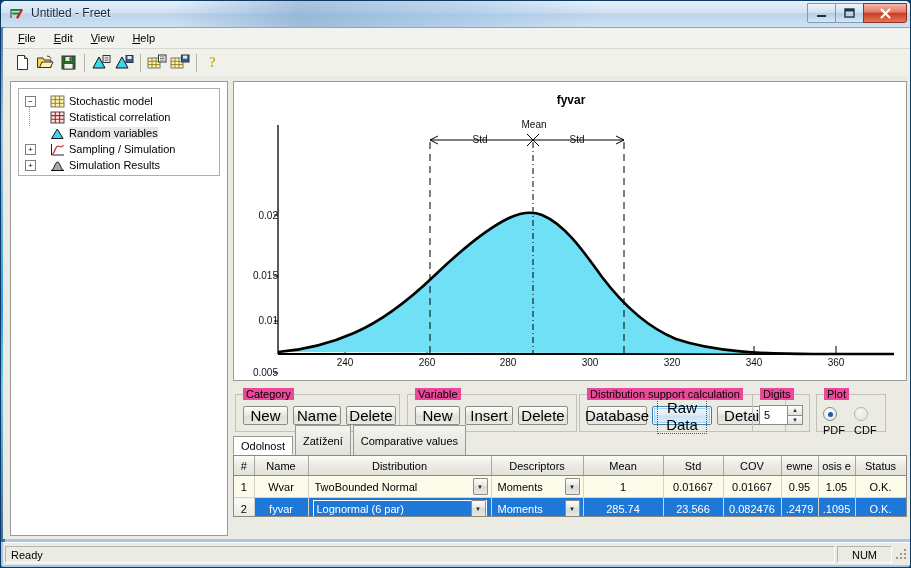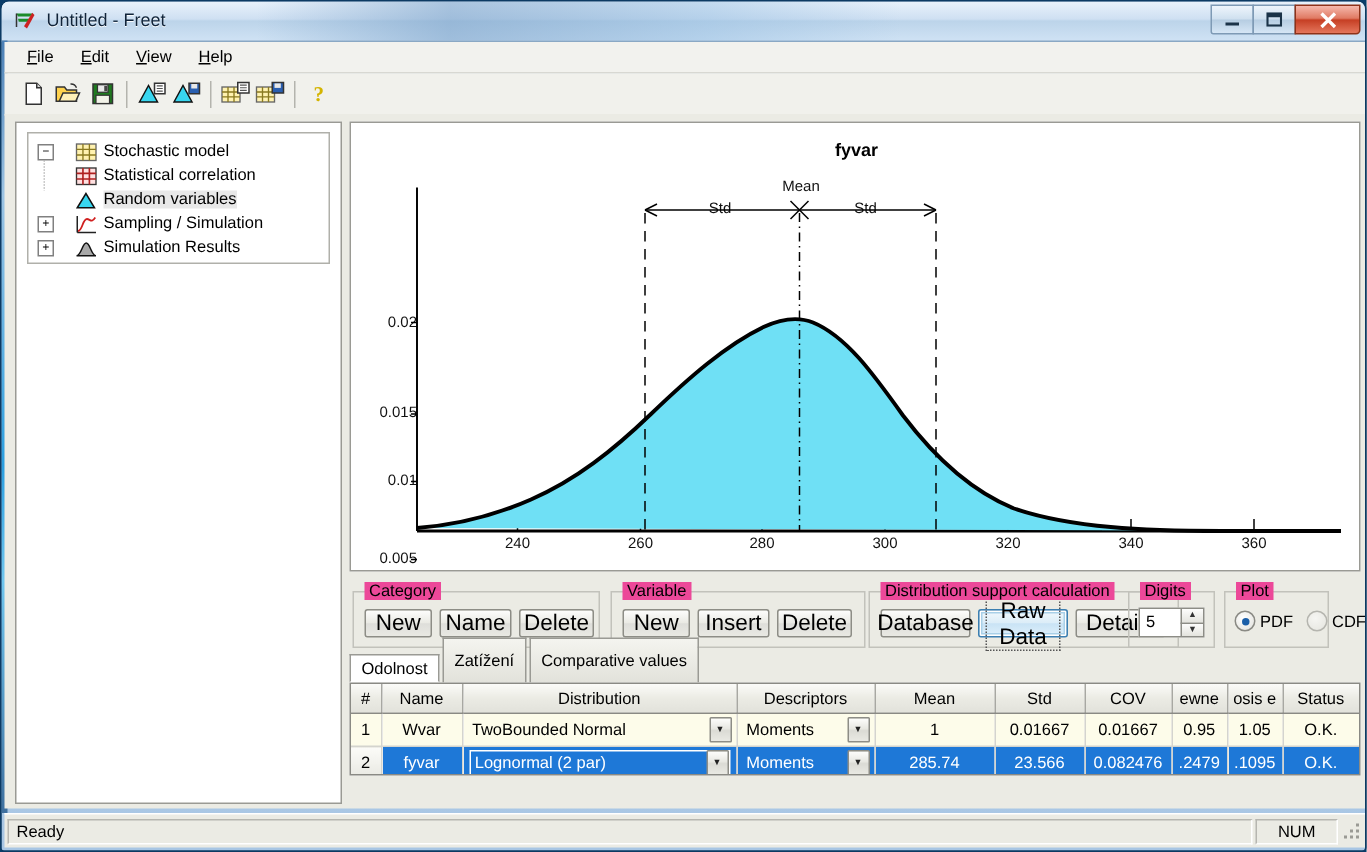--- a/index.html
+++ b/index.html
@@ -154,21 +154,21 @@
   .spin-arrows{
     position:absolute;right:0;top:0;width:15px;height:18px;
     display:flex;flex-direction:column;
   }
   .sa{
     flex:1;border-left:1px solid #8d8d86;
     background:linear-gradient(180deg,#fdfdfc 0%,#e4e4de 100%);
     display:flex;align-items:center;justify-content:center;font-size:6px;color:#333;
   }
   .sa.top{border-bottom:1px solid #8d8d86;}
-  .radio-row{display:flex;align-items:flex-end;gap:3px;font-size:11px;}
+  .radio-row{display:flex;align-items:flex-start;gap:3px;font-size:11px;flex-direction:column;}
   .radio{
     width:12px;height:12px;border-radius:50%;
     border:1px solid #8a8a84;
     background:radial-gradient(circle at 40% 35%,#fff 0%,#e8e8e4 75%);
     display:inline-flex;align-items:center;justify-content:center;flex:none;
   }
   .radio.on:after{content:"";width:5px;height:5px;border-radius:50%;background:#1a5ea8;}
   .radio.off{opacity:.55;}
   
   .tabs{position:absolute;left:0;top:355px;height:19px;display:flex;align-items:flex-end;}
@@ -590,21 +590,21 @@
             <td>0.95</td>
             <td>1.05</td>
             <td class="status">O.K.</td>
           </tr>
           <tr class="sel">
             <td class="idx">2</td>
             <td>fyvar</td>
             <td class="editcell">
               <div class="editbox">
                 <div class="cellcombo" style="width:100%;">
-                  <span class="txt">Lognormal (2 par)</span>
+                  <span class="txt">Lognormal (6 par)</span>
                   <span class="arrowbtn">▼</span>
                 </div>
               </div>
             </td>
             <td class="editcell">
               <div class="cellcombo">
                 <span class="txt">Moments</span>
                 <span class="arrowbtn">▼</span>
               </div>
             </td>

